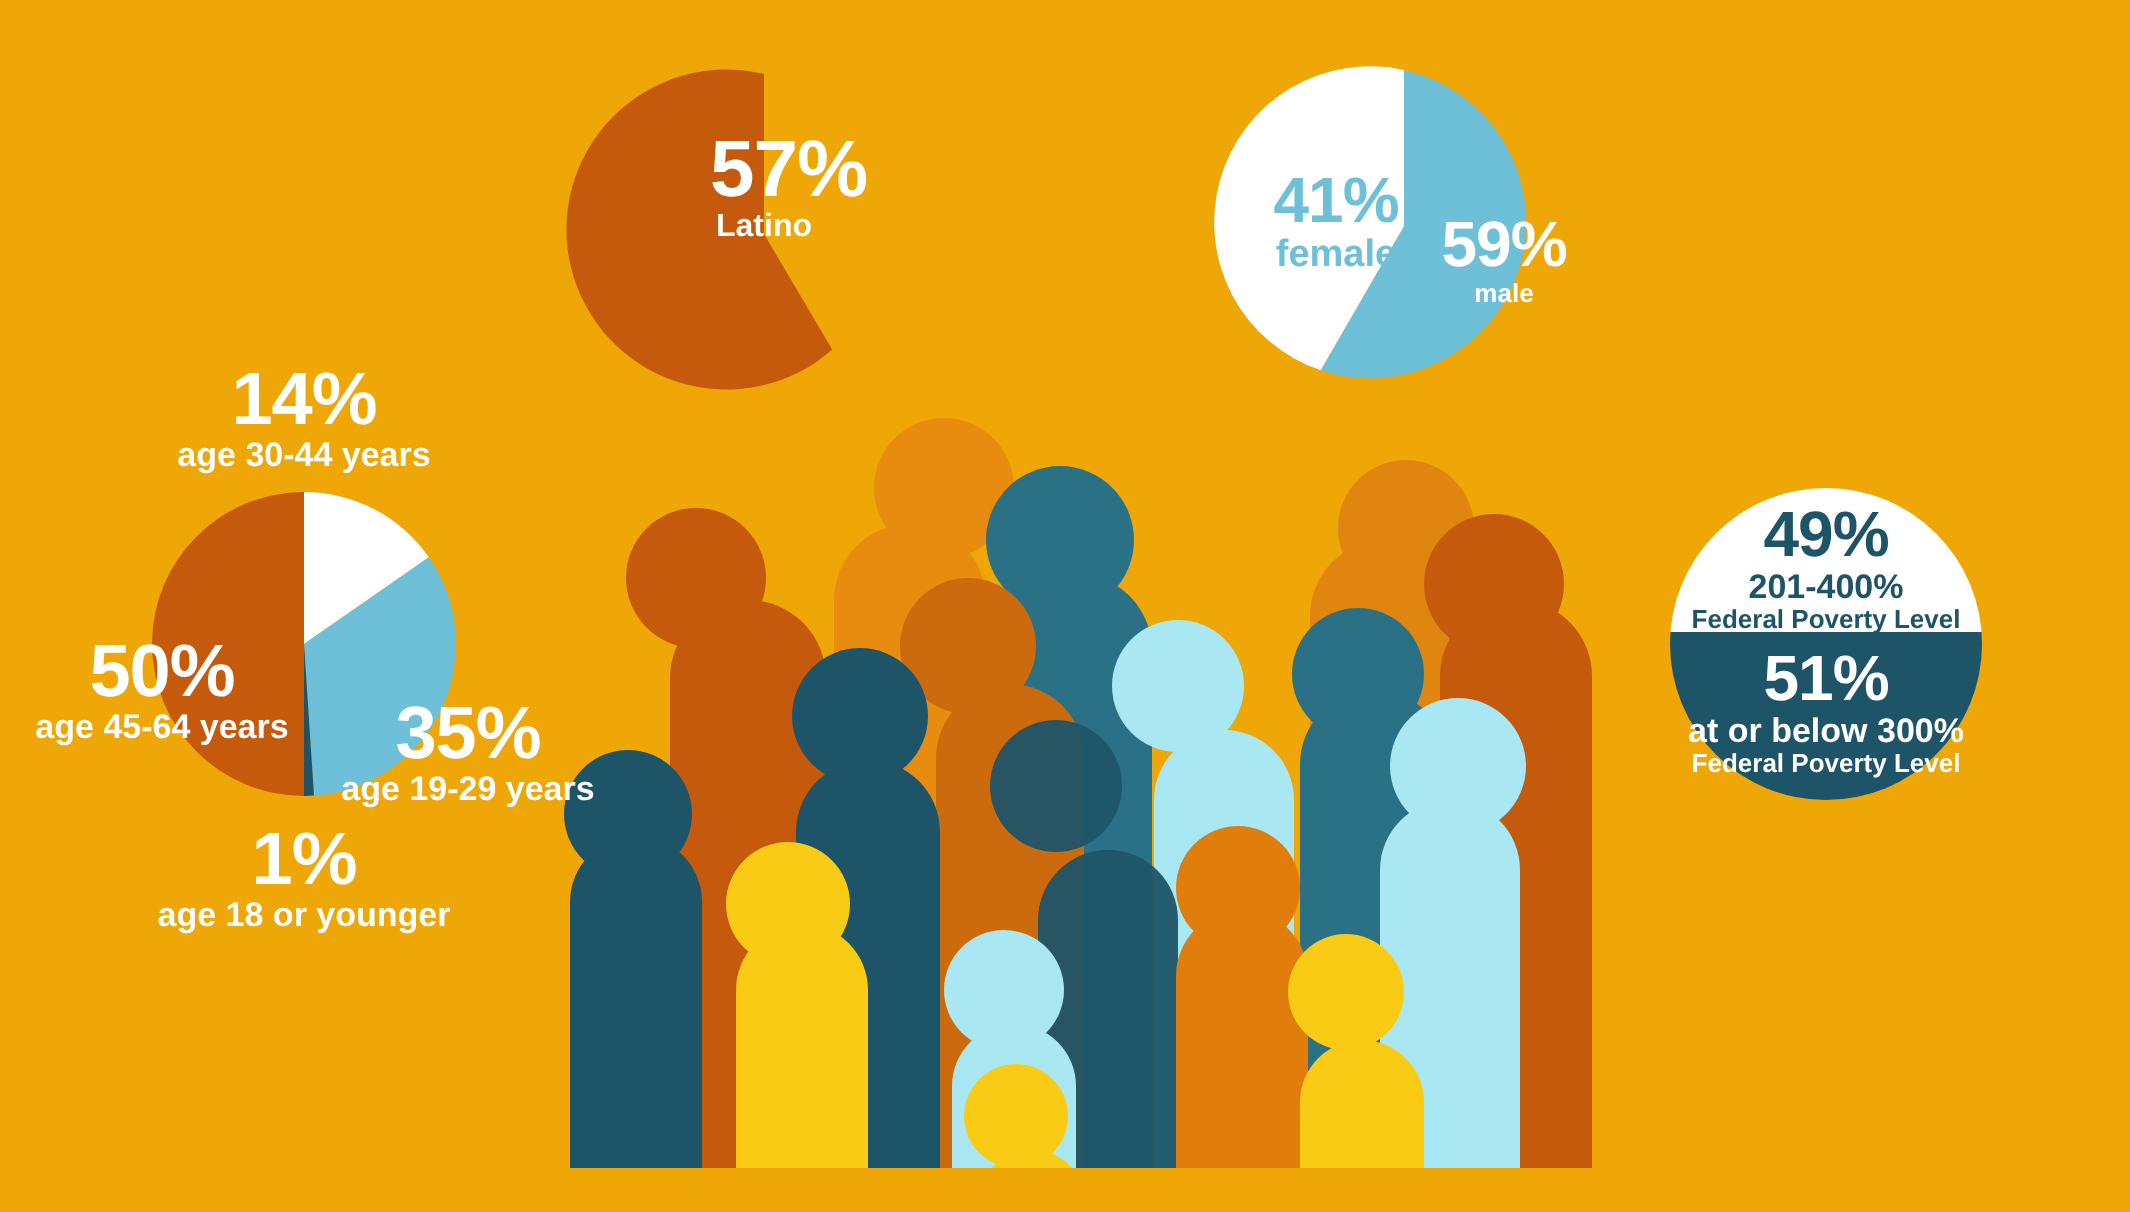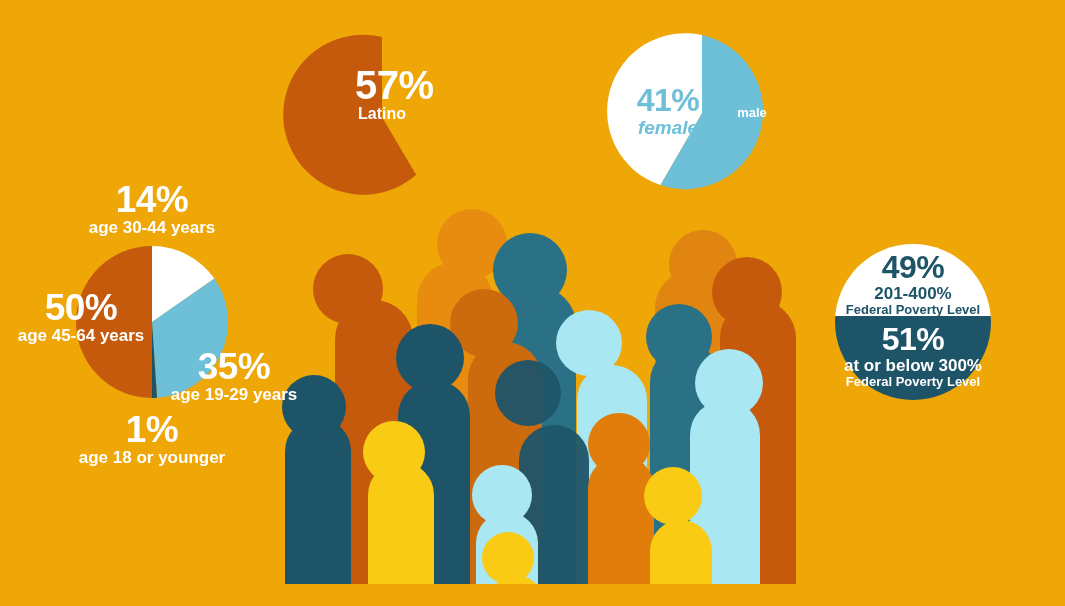--- a/index.html
+++ b/index.html
@@ -54,37 +54,37 @@
   #latino-label .sub { font-size: 16px; padding-left: 3px; }
 
   
   #female-label {
     left: 613px;
     top: 84px;
     width: 110px;
     color: #6ec0d8;
   }
   #female-label .pct { font-size: 32px; }
-  #female-label .sub { font-size: 19px; font-style: italic; }
+  #female-label .sub { font-size: 19px; }
   #male-label {
     left: 697px;
     top: 106px;
     width: 110px;
     color: #ffffff;
   }
   #male-label .pct { font-size: 32px; }
   #male-label .sub { font-size: 13px; }
 
   
   #age-3044-label { left: 62px;  top: 180px; width: 180px; }
   #age-3044-label .pct { font-size: 37px; }
   #age-3044-label .sub { font-size: 17px; }
 
   #age-4564-label { left: 2px;   top: 288px; width: 158px; }
-  #age-4564-label .pct { font-size: 37px; }
+  #age-4564-label .pct { font-size: 37px; margin-top: 28px; }
   #age-4564-label .sub { font-size: 17px; }
 
   #age-1929-label { left: 155px; top: 303px; width: 158px; margin-top: 44px; }
   #age-1929-label .pct { font-size: 37px; }
   #age-1929-label .sub { font-size: 17px; }
 
   #age-18-label   { left: 62px;  top: 410px; width: 180px; }
   #age-18-label .pct { font-size: 37px; }
   #age-18-label .sub { font-size: 17px; }
 
@@ -230,20 +230,21 @@
     <span class="pct">57%</span>
     <span class="sub">Latino</span>
   </div>
 
   <div class="label" id="female-label">
     <span class="pct">41%</span>
     <span class="sub">female</span>
   </div>
 
   <div class="label" id="male-label">
+    <span class="pct">59%</span>
     <span class="sub">male</span>
   </div>
 
   <div class="label" id="age-3044-label">
     <span class="pct">14%</span>
     <span class="sub">age 30-44 years</span>
   </div>
 
   <div class="label" id="age-4564-label">
     <span class="pct">50%</span>

